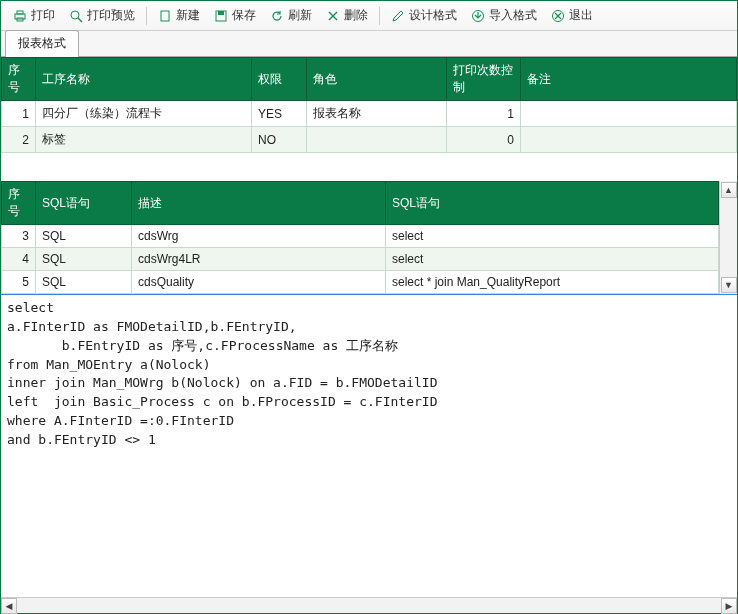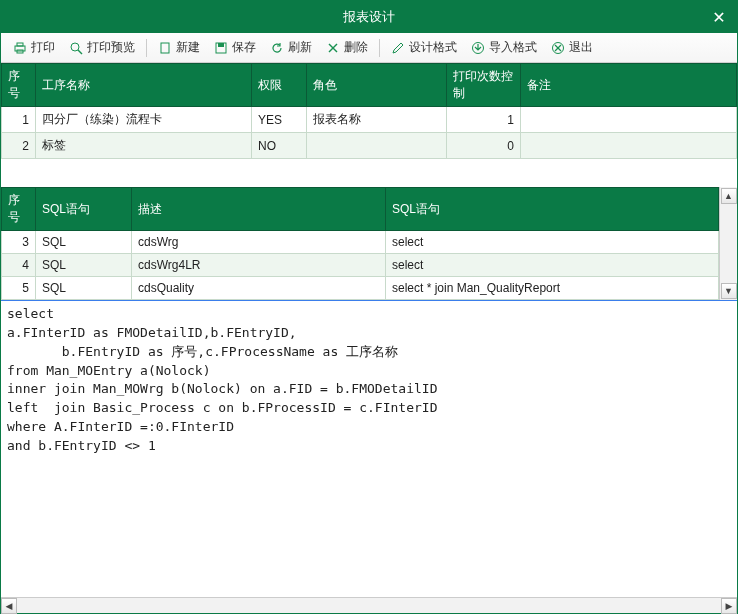--- a/index.html
+++ b/index.html
@@ -170,26 +170,20 @@
     display:flex;
     justify-content: space-between;
   }
   .bottom-scroll .scroll-btn { margin:0; }
 </style>
 </head>
 <body>
 
 <div class="window">
 
-  <div class="titlebar">
-    <span>报表设计</span>
-    <div class="close">
-      <span>✕</span>
-    </div>
-  </div>
 
   <div class="toolbar">
     <div class="tb-btn">
       <span class="tb-ico">
         <svg width="14" height="14" viewBox="0 0 14 14">
             <rect x="2" y="5" width="10" height="5" fill="none" stroke="#1a9152" stroke-width="1"></rect>
             <rect x="4" y="2" width="6" height="3" fill="none" stroke="#1a9152" stroke-width="1"></rect>
             <rect x="4" y="9" width="6" height="3" fill="none" stroke="#1a9152" stroke-width="1"></rect>
           </svg>
       </span>
@@ -263,20 +257,25 @@
         <svg width="14" height="14" viewBox="0 0 14 14">
             <circle cx="7" cy="7" r="5.5" fill="none" stroke="#1a9152" stroke-width="1"></circle>
             <line x1="4" y1="4" x2="10" y2="10" stroke="#1a9152" stroke-width="1.2"></line>
             <line x1="10" y1="4" x2="4" y2="10" stroke="#1a9152" stroke-width="1.2"></line>
           </svg>
       </span>
       <span>退出</span>
     </div>
   </div>
 
+  <div class="tab-row">
+    <div class="tab">
+      <span>报表格式</span>
+    </div>
+  </div>
   <div class="grid1-wrap">
     <table class="grid">
       <colgroup>
         <col style="width:34px">
           <col style="width:216px">
           <col style="width:55px">
           <col style="width:140px">
           <col style="width:74px">
           <col>
       </colgroup>

